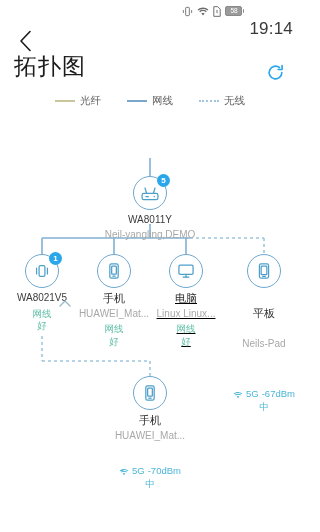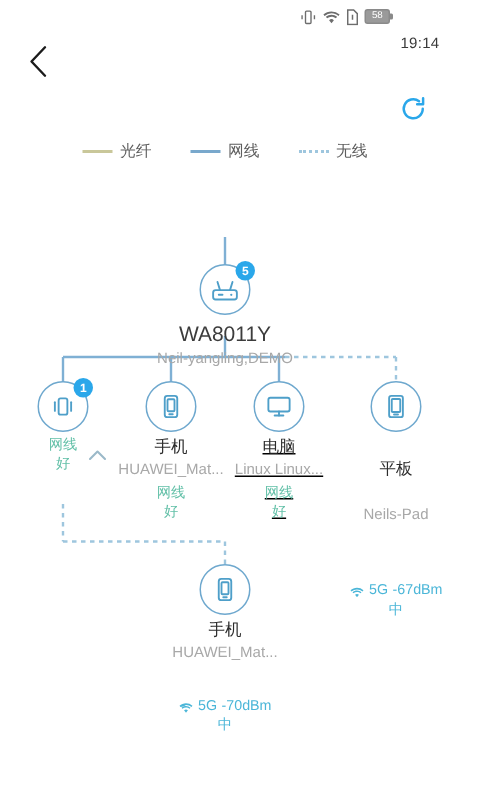--- a/index.html
+++ b/index.html
@@ -11,21 +11,21 @@
   }
   #app { position: relative; width: 300px; height: 532px; background: #fff; }
 
   
   .statusbar {
     position: absolute; top: 0; left: 0; width: 300px; height: 22px;
     display: flex; align-items: center; justify-content: flex-end;
     padding-right: 7px; gap: 4px;
   }
   .sb-icon { display: flex; align-items: center; color: #6d6d6d; }
-  .sb-time { font-size: 10px; color: #3a3a3a; letter-spacing: .2px; margin-left: 1px; margin-top: 36px; }
+  .sb-time { font-size: 17px; color: #3a3a3a; letter-spacing: .2px; margin-left: 1px; margin-top: 36px; }
   .batt-wrap { position: relative; display: flex; align-items: center; }
   .batt-body {
     width: 17px; height: 9.5px; border: 1px solid #8a8a8a; border-radius: 2px;
     background: #9a9a9a; display: flex; align-items: center; justify-content: center;
   }
   .batt-num { font-size: 6.5px; color: #ffffff; line-height: 1; letter-spacing: -.2px; }
   .batt-tip { width: 1.5px; height: 4px; background: #8a8a8a; border-radius: 0 1px 1px 0; margin-left: .5px; }
 
   
   .back-btn {
@@ -61,21 +61,21 @@
     position: relative; width: 34px; height: 34px; border-radius: 50%;
     border: 1.6px solid #6ea8ce; background: #ffffff;
     display: flex; align-items: center; justify-content: center;
   }
   .node-circle.plain { border: none; }
   .badge {
     position: absolute; top: -3px; right: -4px; width: 13px; height: 13px;
     border-radius: 50%; background: #2aa7ea; color: #fff;
     font-size: 8px; line-height: 13px; text-align: center; font-weight: bold;
   }
-  .node-title { font-size: 14px; color: #3c3c3c; margin-top: 4px; line-height: 1.25; white-space: nowrap; }
+  .node-title { font-size: 10px; color: #3c3c3c; margin-top: 4px; line-height: 1.25; white-space: nowrap; }
   .node-title.cn { font-size: 11px; color: #2c2c2c; }
   .node-sub { font-size: 10px; color: #a8a8a8; margin-top: 2px; line-height: 1.25; white-space: nowrap; text-align: right; }
   .node-stat {
     font-size: 9.5px; color: #63c0a8; margin-top: 3px; line-height: 1.35;
     display: flex; flex-direction: column; align-items: center;
   }
   .node-stat.wifi { color: #4bb6d8; margin-top: 23px; }
   .stat-row { display: flex; align-items: center; gap: 3px; white-space: nowrap; }
   .collapse-chevron {
     position: absolute; width: 14px; height: 14px; cursor: pointer;
@@ -115,20 +115,21 @@
       <span class="batt-tip"></span>
     </span>
     <span class="sb-time">19:14</span>
   </div>
 
   <div class="back-btn">
     <svg width="13" height="22" viewBox="0 0 13 22" fill="none" stroke="#1b1b1b" stroke-width="1.6" stroke-linecap="round" stroke-linejoin="round">
       <polyline points="11,1.5 2,11 11,20.5"></polyline>
     </svg>
   </div>
+  <div class="page-title">拓扑图</div>
   <div class="refresh-btn">
     <svg width="19" height="19" viewBox="0 0 24 24" fill="none" stroke="#2aa7ea" stroke-width="2.1" stroke-linecap="round">
       <path d="M20 12a8 8 0 11-3.1-6.3"></path>
       <polyline points="20.3,3.2 20.3,8.2 15.3,8.2" stroke-linejoin="round"></polyline>
     </svg>
   </div>
 
   <div class="legend">
     <div class="legend-item">
       <span class="legend-line"></span>
@@ -184,20 +185,21 @@
 
     <div class="node" style="left:-6px; top:144px;">
       <div class="node-circle">
         <svg width="20" height="20" viewBox="0 0 24 24" fill="none" stroke="#4e9fc9" stroke-width="1.5" stroke-linecap="round">
           <rect x="8.5" y="5.5" width="7" height="13" rx="1.6"></rect>
           <line x1="5.5" y1="8.5" x2="5.5" y2="15.5"></line>
           <line x1="18.5" y1="8.5" x2="18.5" y2="15.5"></line>
         </svg>
         <span class="badge">1</span>
       </div>
+      <div class="node-title">WA8021V5</div>
       <div class="node-stat">
         <span class="stat-row">网线</span>
         <span class="stat-row">好</span>
       </div>
     </div>
 
     <div class="collapse-chevron" style="left:58px; top:186px;">
       <svg width="12" height="9" viewBox="0 0 12 9" fill="none" stroke="#9bb9c9" stroke-width="1.4" stroke-linecap="round" stroke-linejoin="round">
         <polyline points="1,7 6,2 11,7"></polyline>
       </svg>

